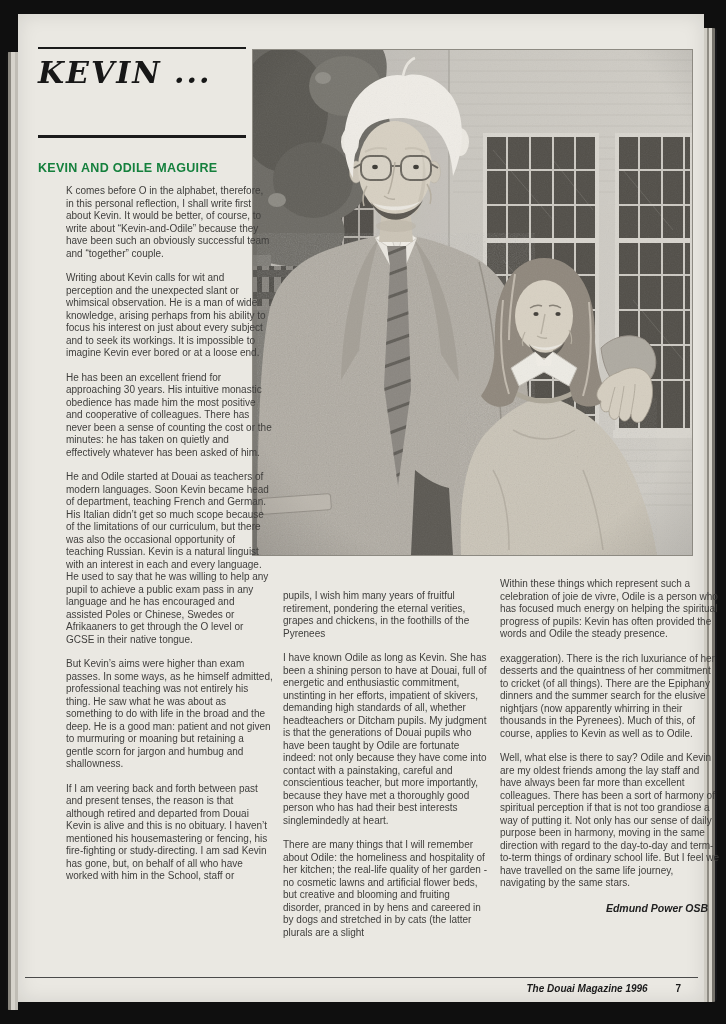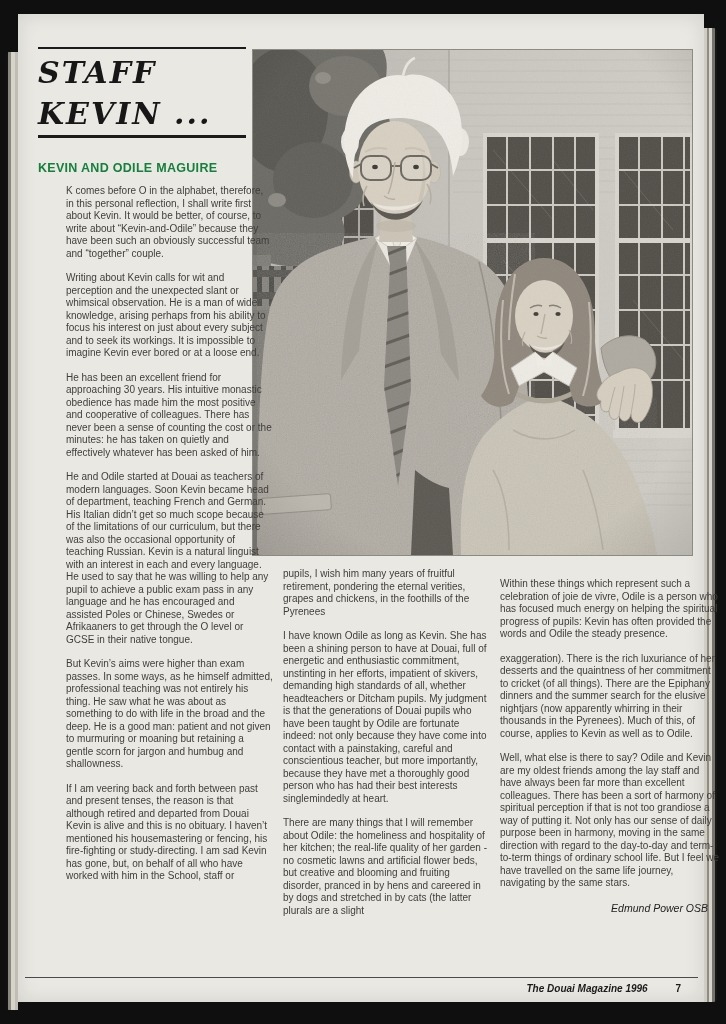--- a/index.html
+++ b/index.html
@@ -30,25 +30,25 @@
     font-family:"DejaVu Serif", serif; font-style:italic; font-weight:bold;
     font-size:30px; line-height:41px; letter-spacing:2px; color:#171717;
   }
   .article-heading {
     position:absolute; left:20px; top:147px;
     font-size:12.5px; font-weight:bold; letter-spacing:.3px; color:#15803d;
   }
   .col { position:absolute; font-size:10px; line-height:12.5px; color:#3f3e3c;margin-left:28px; }
   .col p { margin:0 0 12px 0; }
   .col-left   { left:20px;  top:171px; width:207px; }
-  .col-middle { left:237px; top:554px; width:204px; }
+  .col-middle { left:237px; top:576px; width:204px; }
   .col-right  { left:454px; top:564px; width:220px; }
   .byline {
     text-align:right; padding-right:12px; margin-top:3px;
-    font-weight:normal; font-style:italic; font-size:10.5px; color:#212121;
+    font-weight:bold; font-style:italic; font-size:10.5px; color:#212121;
   }
   .photo-frame {
     position:absolute; left:235px; top:36px; width:439px; height:505px;
     outline:1px solid #8d8a82; background:#c7c4bd;
   }
   .rule-footer { left:7px; top:963px; width:673px; height:1px; background:#4a4a4a; }
   .footer {
     position:absolute; left:0; top:969px; width:663px; text-align:right;
     font-size:10px; color:#1b1b1b;
   }
@@ -59,21 +59,20 @@
 <body>
 
 <div class="scan">
   <div class="edge-left"></div>
   <div class="edge-right"></div>
 
   <div class="page">
 
     <div class="rule rule-mast-top"></div>
     <div class="title">
-      <div>STAFF</div>
       <div>KEVIN ...</div>
     </div>
     <div class="rule rule-mast-bottom"></div>
 
     <div class="article-heading">KEVIN AND ODILE MAGUIRE</div>
 
     <div class="photo-frame">
       <svg width="439" height="505" viewBox="0 0 439 505" role="img" aria-label="Black-and-white photograph of Kevin and Odile Maguire standing together outside a brick school building with tall windows and a tree">
         <defs>
           <clipPath id="ph">

